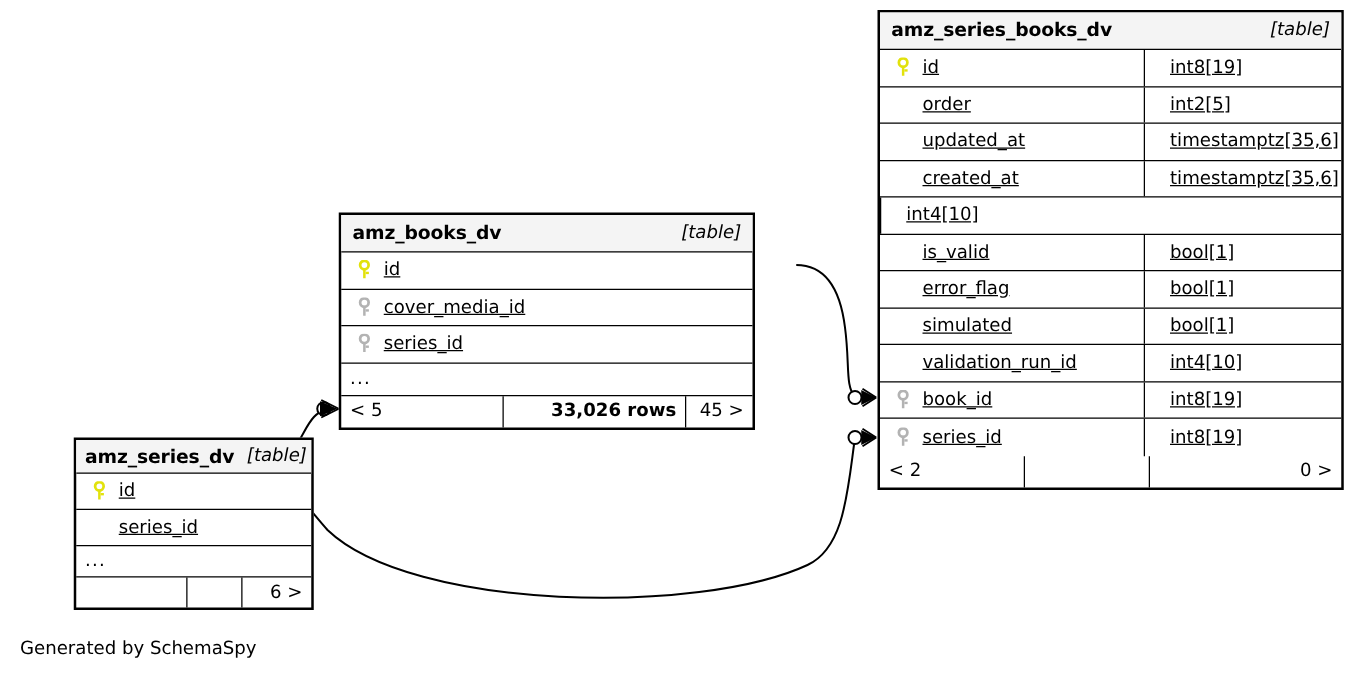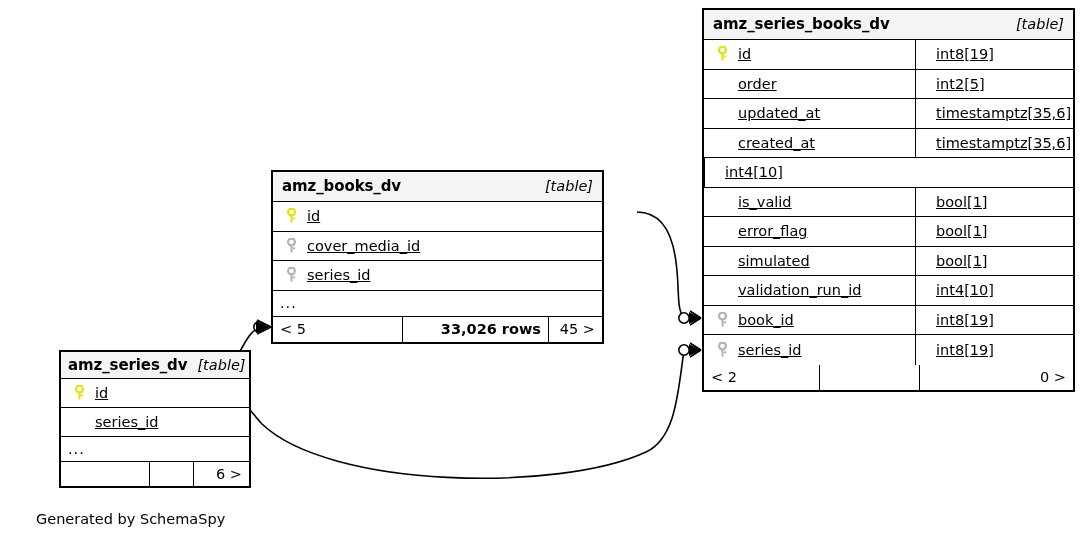--- a/index.html
+++ b/index.html
@@ -169,21 +169,20 @@
 
   
   #caption {
     position: absolute;
     left: 16px;
     top: 511px;
     font-size: 14.5px;
     color: #000000;
     white-space: nowrap;
     z-index: 2;
-    margin-left: 20px;
   }
 </style>
 </head>
 <body>
 
 <div id="canvas">
 
   <svg id="edges" viewBox="0 0 1083 541" width="1083" height="541" xmlns="http://www.w3.org/2000/svg">
     <g fill="none" stroke="#000000" stroke-width="1.6">
 

